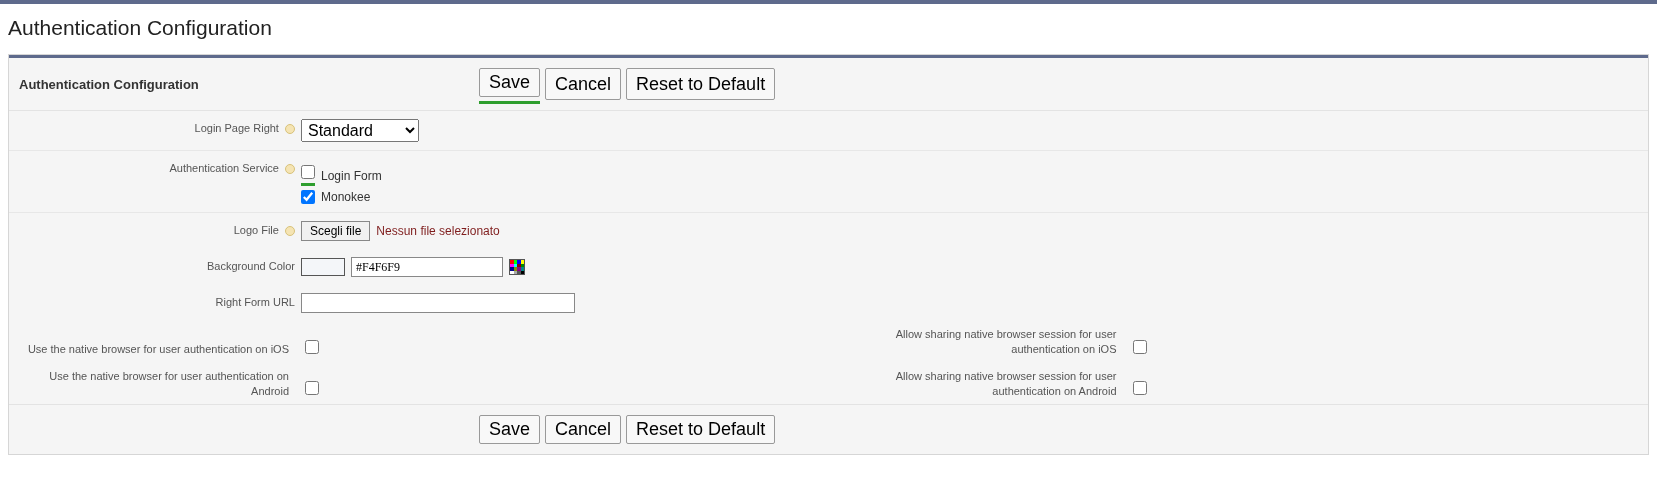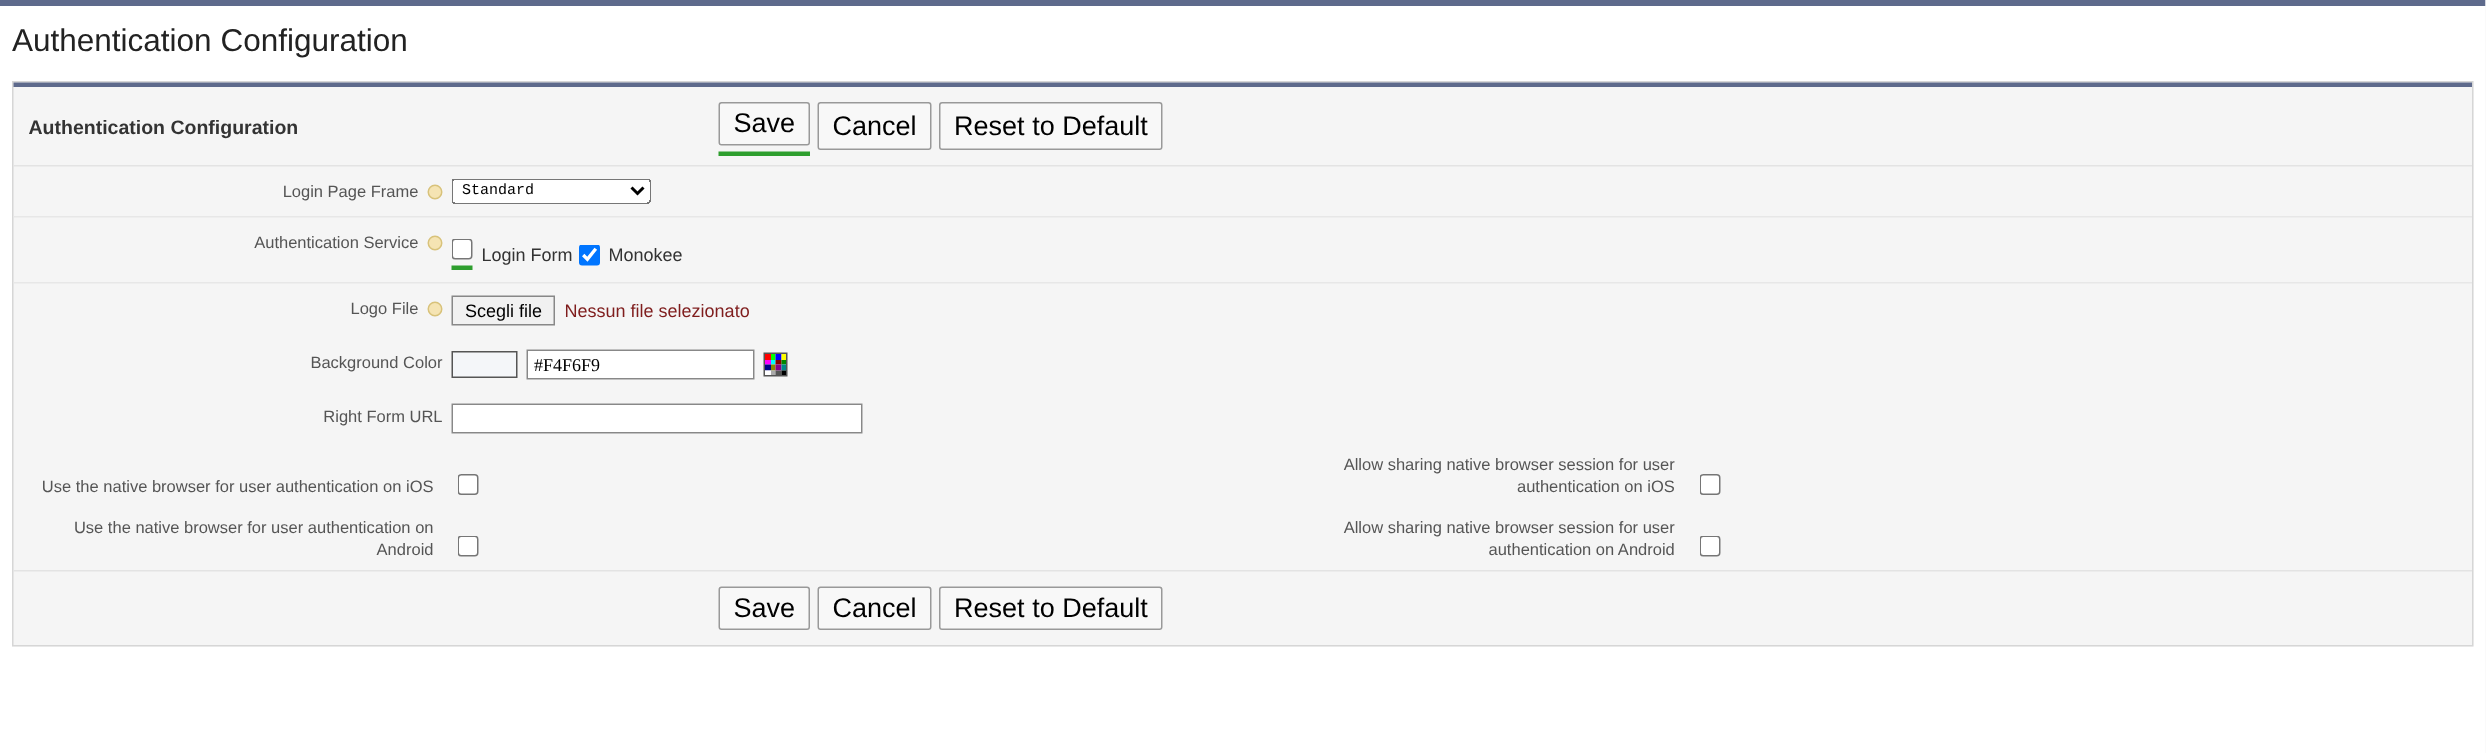--- a/index.html
+++ b/index.html
@@ -91,28 +91,28 @@
     display: inline-block;
     width: 10px;
     height: 10px;
     border-radius: 50%;
     background: #f5e4b3;
     border: 1px solid #d8c27a;
     margin-left: 3px;
     vertical-align: middle;
   }
   select {
-    font-family: Liberation Mono, monospace;
-    font-size: 10px;
+    font-family: Liberation Sans, sans-serif;
+    font-size: 16px;
     padding: 1px 2px;
-    width: 133px;
+    width: 118px;
   }
   .checkbox-list {
     display: flex;
-    flex-direction: row;
+    flex-direction: column;
     gap: 4px;
     padding-top: 6px;
   }
   .checkbox-item {
     display: flex;
     align-items: center;
     gap: 6px;
     font-size: 12px;
     color: #333;
   }
@@ -228,21 +228,21 @@
         </span>
         <button class="btn">Cancel</button>
         <button class="btn">Reset to Default</button>
       </div>
     </div>
 
     <div class="panel-body">
 
       <div class="form-row bordered">
         <div class="label-col">
-          <span>Login Page Frame</span>
+          <span>Login Page Right</span>
           <span class="help-dot"></span>
         </div>
         <div class="field-col">
           <select>
             <option>Standard</option>
           </select>
         </div>
       </div>
 
       <div class="form-row bordered">

